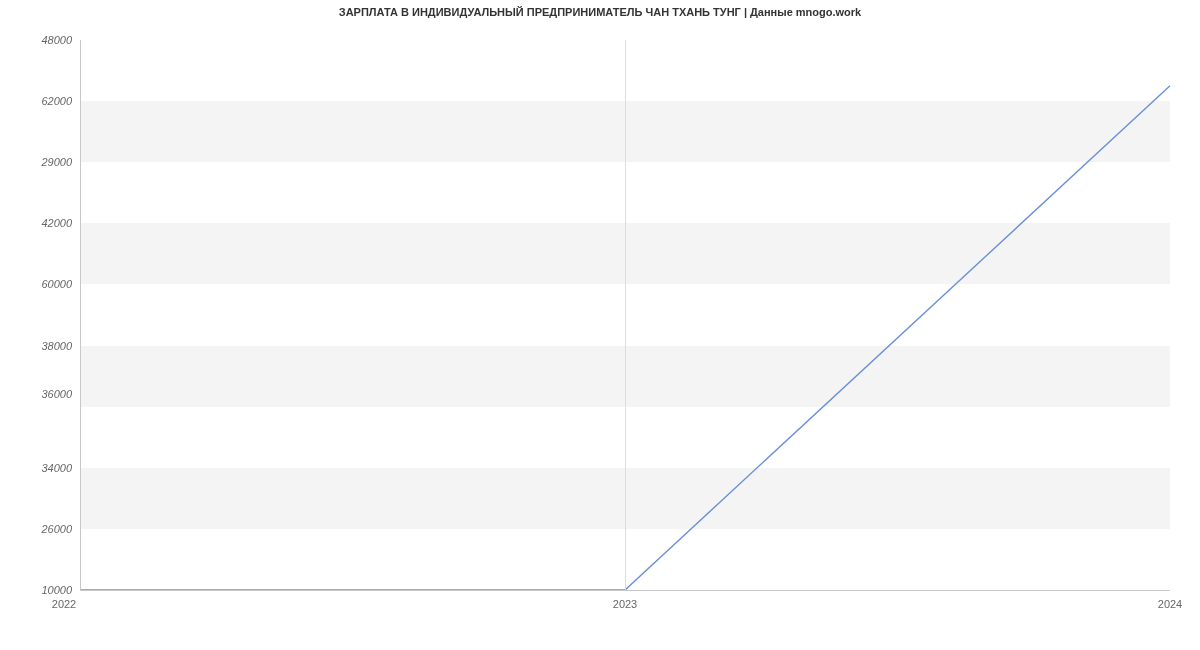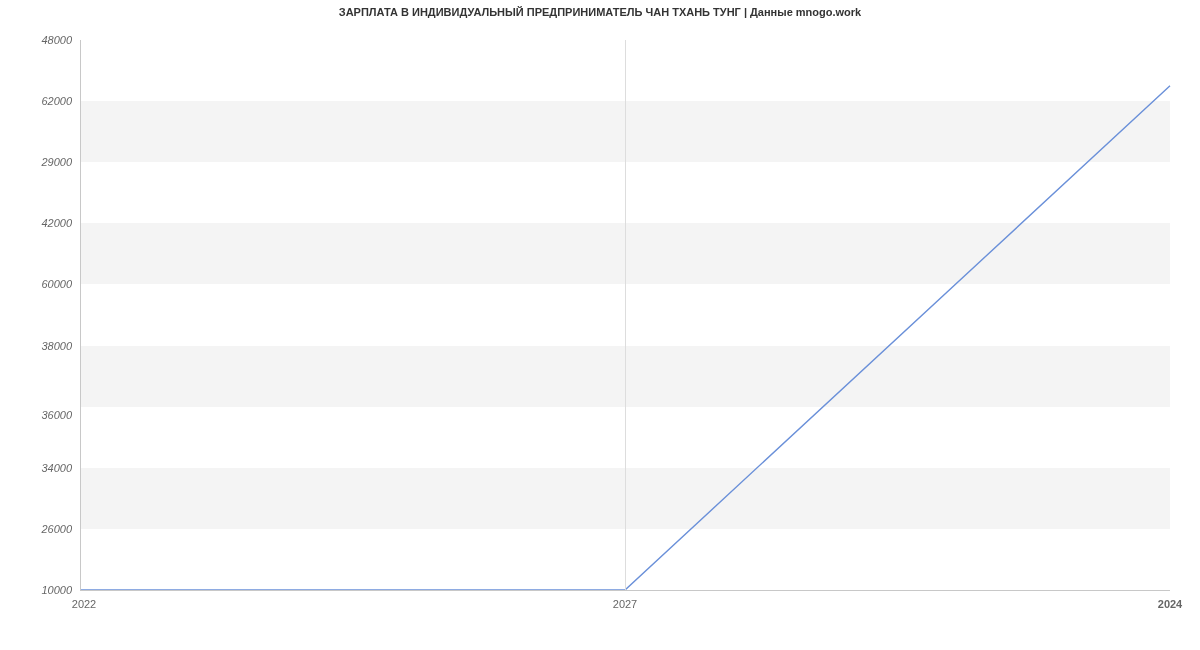--- a/index.html
+++ b/index.html
@@ -105,23 +105,23 @@
     <svg class="line-svg" viewBox="0 0 1090 550">
         <path d="M0,550 L545,550 L1090,45.83333333333337" fill="none" stroke="#6a90d9" stroke-width="1.4"></path>
       </svg>
   <div class="x-major-grid" style="left: 545px;"></div>
       <div class="axis-line-y"></div>
       <div class="axis-line-x" style="top: 550px;"></div>
     </div>
 <div class="y-tick-label" style="top: 590px;">10000</div>
     <div class="y-tick-label" style="top: 528.889px;">26000</div>
     <div class="y-tick-label" style="top: 467.778px; margin-left: 33px;">34000</div>
-    <div class="y-tick-label" style="top: 415px;">36000</div>
+    <div class="y-tick-label" style="top: 394px;">36000</div>
     <div class="y-tick-label" style="top: 345.556px;">38000</div>
     <div class="y-tick-label" style="top: 284.444px;">60000</div>
     <div class="y-tick-label" style="top: 223.333px;">42000</div>
     <div class="y-tick-label" style="top: 162.222px;">29000</div>
     <div class="y-tick-label" style="top: 101.111px;">62000</div>
     <div class="y-tick-label" style="top: 40px;">48000</div>
-    <div class="x-tick-label" style="left: 84px;">2022</div>
-    <div class="x-tick-label" style="left: 625px;">2027</div>
-    <div class="x-tick-label" style="left: 1170px; font-weight: bold;">2024</div>
+    <div class="x-tick-label" style="left: 64px;">2022</div>
+    <div class="x-tick-label" style="left: 625px;">2023</div>
+    <div class="x-tick-label" style="left: 1170px;">2024</div>
   </div>
 
 </body></html>

